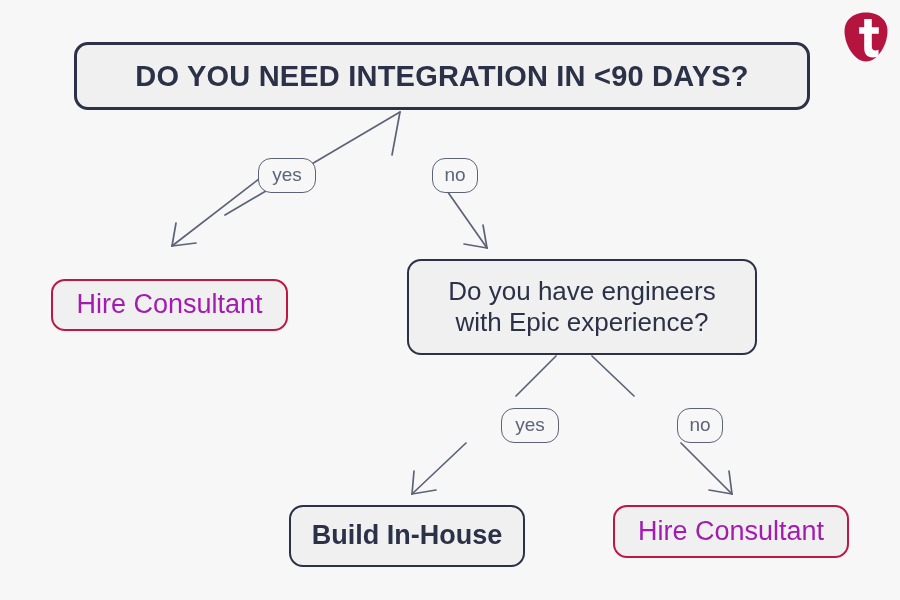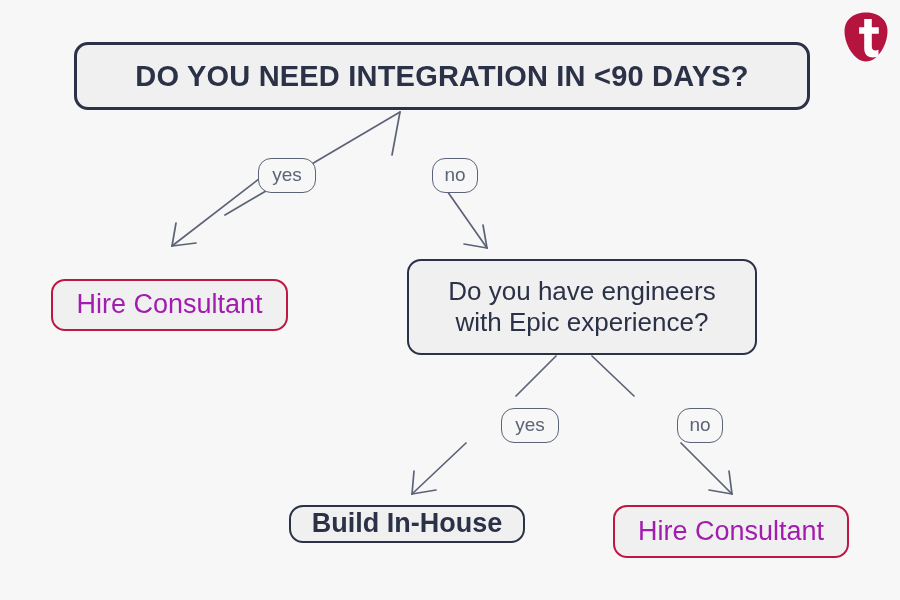--- a/index.html
+++ b/index.html
@@ -143,21 +143,21 @@
 
   <div class="node outcome-accent" style="left:51px; top:279px; width:237px; height:52px; font-size:27px;">
     <span>Hire Consultant</span>
   </div>
 
   <div class="node decision" style="left:398px; top:259px; width:350px; height:96px; font-size:26px;margin-left:9px;">
     <span>Do you have engineers
 with Epic experience?</span>
   </div>
 
-  <div class="node outcome-dark" style="left:289px; top:505px; width:236px; height:38px; font-size:27px;">
+  <div class="node outcome-dark" style="left:289px; top:505px; width:236px; height:62px; font-size:27px;">
     <span>Build In-House</span>
   </div>
 
   <div class="node outcome-accent" style="left:613px; top:505px; width:236px; height:53px; font-size:27px;">
     <span>Hire Consultant</span>
   </div>
 
   <div class="edge-label" style="left:218px; top:158px; width:58px; height:35px;">yes</div>
 
   <div class="edge-label" style="left:392px; top:158px; width:46px; height:35px;">no</div>

